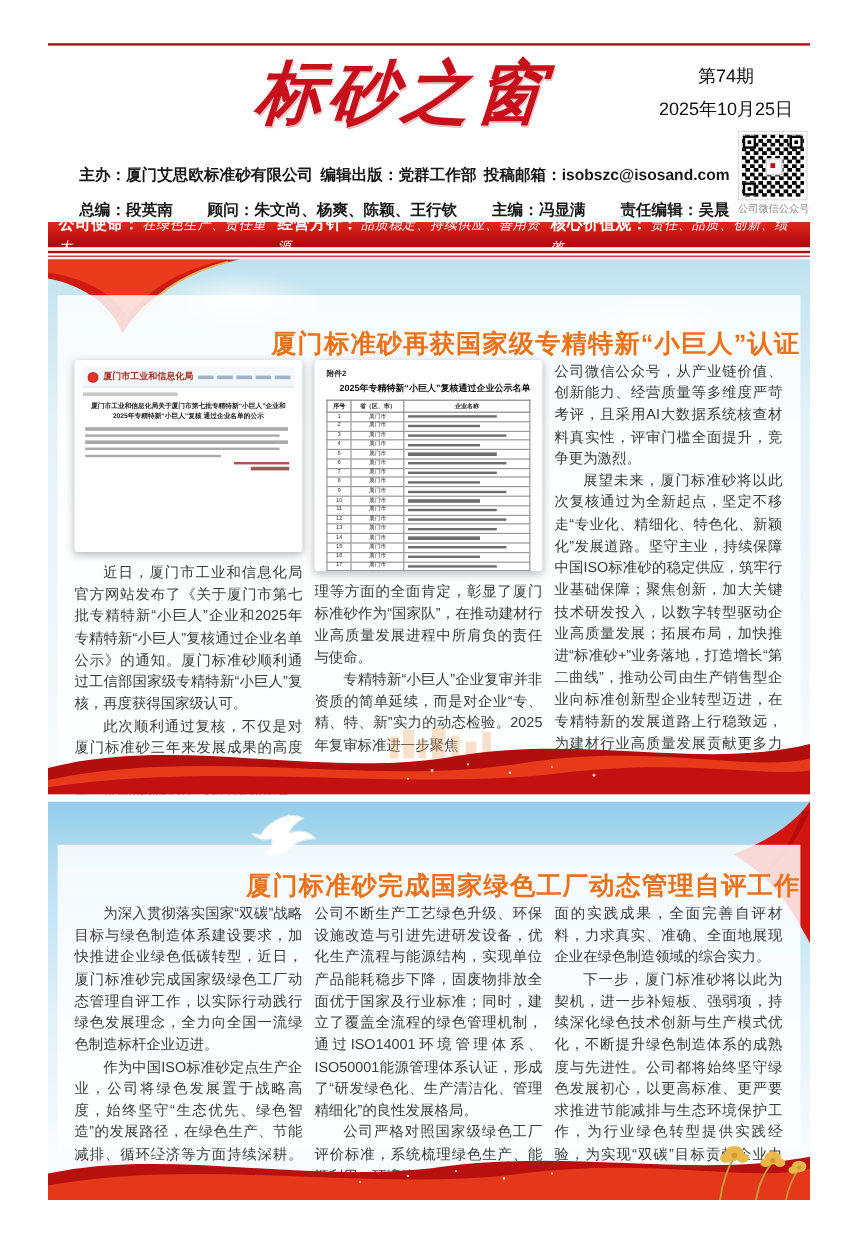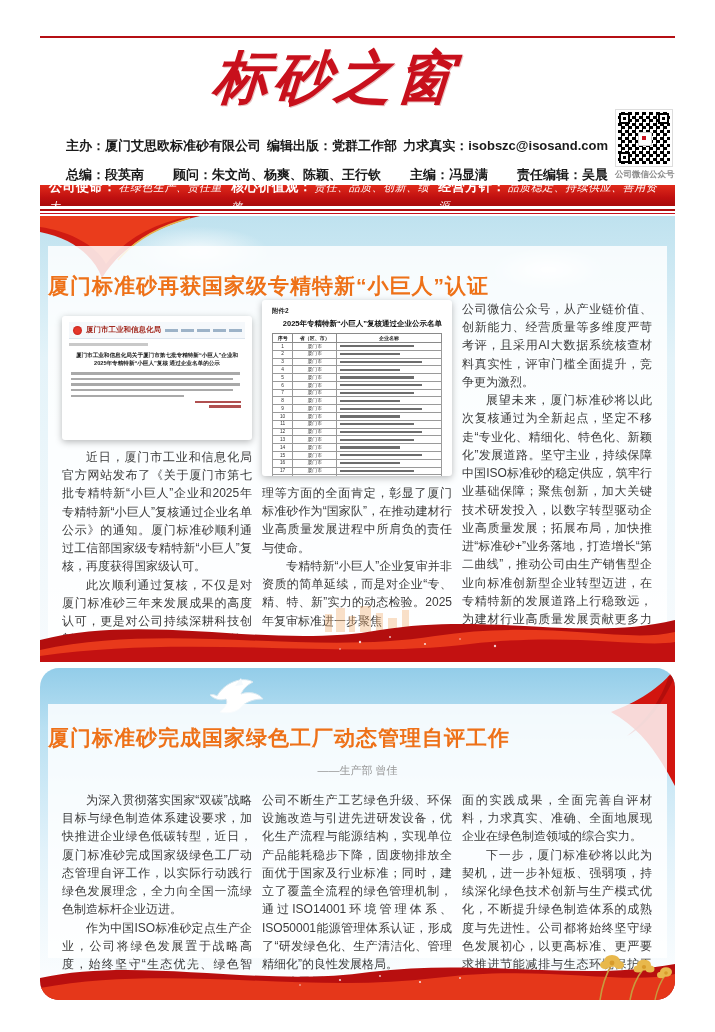--- a/index.html
+++ b/index.html
@@ -11,21 +11,21 @@
   .logo{position:absolute;left:22px;top:8px;width:86px;text-align:center;}
   .logo svg{width:66px;height:66px;display:block;margin:0 auto;}
   .logo-org{margin-top:2px;font-size:15px;font-weight:bold;color:#c8101c;letter-spacing:1px;white-space:nowrap;}
   .paper-title{position:absolute;left:105px;top:2px;width:380px;text-align:center;
         font-family:"Liberation Serif","DejaVu Serif",serif;font-style:italic;font-weight:bold;
         font-size:57px;color:#c8101c;letter-spacing:4px;transform:skewX(-4deg);
         text-shadow:1px 1px 0 rgba(160,10,10,.25);white-space:nowrap;}
   .issue-block{position:absolute;right:0;top:16px;width:140px;text-align:center;color:#111;}
   .issue-no{font-size:15px;margin-bottom:9px;}
   .issue-date{font-size:15px;}
-  .qr-block{position:absolute;right:2px;top:72px;width:58px;text-align:left;font-weight:bold;}
+  .qr-block{position:absolute;right:2px;top:72px;width:58px;text-align:left;}
   .qr{position:relative;width:52px;height:52px;margin:0 auto;
       background:repeating-conic-gradient(#000 0% 25%, #fff 0% 50%) 0 0/7px 7px;border:2px solid #fff;outline:1px solid #ddd;}
   .qr .f{position:absolute;width:11px;height:11px;border:2px solid #000;background:#fff;box-sizing:border-box;}
   .qr .f::after{content:'';position:absolute;inset:2px;background:#000;}
   .qr .f.tl{left:1px;top:1px;} .qr .f.tr{right:1px;top:1px;} .qr .f.bl{left:1px;bottom:1px;}
   .qr .logo-dot{position:absolute;left:20px;top:20px;width:12px;height:12px;background:#fff;border:1px solid #ccc;}
   .qr .logo-dot::after{content:'';position:absolute;left:3px;top:3px;width:4px;height:4px;background:#c8101c;}
   .qr-caption{margin-top:3px;font-size:8.5px;color:#8a8a8a;white-space:nowrap;}
   .info-rows{position:absolute;left:26px;top:99px;width:542px;color:#1a1a1a;}
   .info-row{display:flex;justify-content:space-between;font-size:13px;font-weight:bold;margin-bottom:11px;white-space:nowrap;}
@@ -43,37 +43,37 @@
   .section{position:absolute;left:40px;width:635px;overflow:hidden;}
   .sec1{top:216px;height:446px;
         background:
         radial-gradient(80px 30px at 80% 12%,rgba(255,255,255,.9),rgba(255,255,255,0) 70%),
         radial-gradient(100px 36px at 25% 8%,rgba(255,255,255,.8),rgba(255,255,255,0) 70%),
         linear-gradient(180deg,#bfe2ef 0%,#e4f3f9 32%,#f8fbfd 100%);}
   .sec2{top:668px;height:332px;
         background:
         radial-gradient(90px 30px at 70% 6%,rgba(255,255,255,.9),rgba(255,255,255,0) 70%),
         linear-gradient(180deg,#8fccе9 0%,#a9d9ef 8%,#ddeffa 45%,#ffffff 100%);
-        background:linear-gradient(180deg,#93cde9 0%,#b9e0f2 18%,#e2f2fa 55%,#ffffff 100%);border-radius:19px;}
+        background:linear-gradient(180deg,#93cde9 0%,#b9e0f2 18%,#e2f2fa 55%,#ffffff 100%);}
   .deco{position:absolute;pointer-events:none;}
   .panel{position:absolute;left:8px;right:8px;background:rgba(255,255,255,.84);}
   .panel1{top:30px;bottom:24px;}
   .panel2{top:36px;bottom:42px;}
-  .art-title{margin:0;text-align:left;color:#ee7118;font-size:21px;font-weight:bold;letter-spacing:1px;}
+  .art-title{margin:0;text-align:right;color:#ee7118;font-size:21px;font-weight:bold;letter-spacing:1px;}
   .panel1 .art-title{padding-top:26px;}
   .panel2 .art-title{padding-top:20px;}
   .byline{text-align:center;color:#999;font-size:11px;margin:11px 0 13px;}
   .cols{display:flex;gap:10px;padding:0 14px;}
   .col{width:190px;flex:0 0 190px;}
   .para{margin:0;font-size:12px;line-height:1.52;text-align:justify;text-indent:2em;color:#3b3b3b;}
   .flush-first .para:first-child{text-indent:0;}
 
   
-  .mini-shot{height:124px;background:#fff;border-radius:3px;box-shadow:0 2px 7px rgba(0,0,0,.28);
-             box-sizing:border-box;padding:6px 7px;overflow:hidden;margin-bottom:8px;margin-top:16px;}
+  .mini-shot{height:160px;background:#fff;border-radius:3px;box-shadow:0 2px 7px rgba(0,0,0,.28);
+             box-sizing:border-box;padding:6px 7px;overflow:hidden;margin-bottom:8px;}
   .ms-head{display:flex;align-items:center;gap:4px;background:#f5f8fb;padding:3px 4px;border-bottom:1px solid #dde5ee;}
   .ms-emblem{width:9px;height:9px;border-radius:50%;background:radial-gradient(circle,#e5372b 40%,#b01410 100%);flex:0 0 9px;}
   .ms-site{font-size:7.5px;font-weight:bold;color:#a42c22;white-space:nowrap;}
   .ms-nav{margin-left:auto;display:flex;gap:3px;}
   .ms-nav i{width:13px;height:3px;background:#9db3c8;}
   .ms-crumb{margin:4px 0 5px;width:45%;height:2.5px;background:#c9c9c9;}
   .ms-doc-title{font-size:5.6px;font-weight:bold;color:#222;text-align:center;line-height:1.5;margin:2px 6px 5px;}
   .ms-line{height:2.4px;background:#a9a9a9;margin:3.2px 2px;}
   .ms-line.w1{width:96%;} .ms-line.w2{width:92%;} .ms-line.w3{width:64%;}
   .ms-sig{width:26%;height:2.4px;background:#b05050;margin:4px 4px 2px auto;}
@@ -101,50 +101,54 @@
 </style>
 </head>
 <body>
 
 <div class="page">
 
   <header class="masthead">
 
     <div class="paper-title">标砂之窗</div>
 
+    <div class="issue-block">
+      <div class="issue-no">第74期</div>
+      <div class="issue-date">2025年10月25日</div>
+    </div>
 
     <div class="qr-block">
       <div class="qr">
         <span class="f tl"></span>
         <span class="f tr"></span>
         <span class="f bl"></span>
         <span class="logo-dot"></span>
       </div>
       <div class="qr-caption">公司微信公众号</div>
     </div>
 
     <div class="info-rows">
       <div class="info-row">
         <span><span>主办：</span><span>厦门艾思欧标准砂有限公司</span></span>
         <span><span>编辑出版：</span><span>党群工作部</span></span>
-        <span><span>力求真实：</span><span>isobszc@isosand.com</span></span>
+        <span><span>投稿邮箱：</span><span>isobszc@isosand.com</span></span>
       </div>
       <div class="info-row">
         <span><span>总编：</span><span>段英南</span></span>
         <span><span>顾问：</span><span>朱文尚、杨爽、陈颖、王行钦</span></span>
         <span><span>主编：</span><span>冯显满</span></span>
         <span><span>责任编辑：</span><span>吴晨</span></span>
       </div>
     </div>
   </header>
 
   <div class="banner">
     <span><b>公司使命：</b><i>在绿色生产、责任重大</i></span>
+    <span><b>经营方针：</b><i>品质稳定、持续供应、善用资源</i></span>
     <span><b>核心价值观：</b><i>责任、品质、创新、绩效</i></span>
-    <span><b>经营方针：</b><i>品质稳定、持续供应、善用资源</i></span>
   </div>
   <div class="double-rule"></div>
 
   <section class="section sec1">
     <svg class="deco ribbon-tl" viewBox="0 0 190 78">
       <path d="M0,0 L160,0 C115,10 80,32 62,62 C54,40 32,22 0,16 Z" fill="#cf1a12"></path>
       <path d="M0,0 L150,0 C112,8 84,24 66,48 C58,32 34,16 0,11 Z" fill="#ea3c1c"></path>
       <path d="M150,2 C120,10 95,24 78,44" stroke="#e8b34c" stroke-width="1.6" fill="none"></path>
     </svg>
 
@@ -365,21 +369,20 @@
       <path d="M12,24 C20,10 38,4 48,10 C42,13 38,17 36,22 C44,19 54,21 58,27 C50,27 44,29 38,33 C33,40 24,42 15,40 C21,35 23,31 21,27 C15,29 9,27 5,23 C8,22 10,23 12,24 Z" fill="#ffffff" stroke="#d9e8f0" stroke-width="1"></path>
       <path d="M30,14 L36,6 L38,13" fill="#f4f9fc"></path>
     </svg>
     <svg class="deco ribbon-right2" viewBox="0 0 86 140">
       <path d="M86,0 L86,118 C70,88 54,62 22,44 C48,34 72,20 86,0 Z" fill="#d2150f"></path>
       <path d="M86,8 C74,34 60,56 38,68 C58,52 72,32 80,8 Z" fill="#a50c0c" opacity="0.7"></path>
     </svg>
 
     <div class="panel panel2">
       <h1 class="art-title">厦门标准砂完成国家绿色工厂动态管理自评工作</h1>
-      <div class="byline">——生产部 曾佳</div>
       <div class="cols">
         <div class="col textcol">
             <p class="para">为深入贯彻落实国家“双碳”战略目标与绿色制造体系建设要求，加快推进企业绿色低碳转型，近日，厦门标准砂完成国家级绿色工厂动态管理自评工作，以实际行动践行绿色发展理念，全力向全国一流绿色制造标杆企业迈进。</p>
             <p class="para">作为中国ISO标准砂定点生产企业，公司将绿色发展置于战略高度，始终坚守“生态优先、绿色智造”的发展路径，在绿色生产、节能减排、循环经济等方面持续深耕。多年来，</p>
           </div>
         <div class="col textcol flush-first">
             <p class="para">公司不断生产工艺绿色升级、环保设施改造与引进先进研发设备，优化生产流程与能源结构，实现单位产品能耗稳步下降，固废物排放全面优于国家及行业标准；同时，建立了覆盖全流程的绿色管理机制，通过ISO14001环境管理体系、ISO50001能源管理体系认证，形成了“研发绿色化、生产清洁化、管理精细化”的良性发展格局。</p>
             <p class="para">公司严格对照国家级绿色工厂评价标准，系统梳理绿色生产、能源利用、环境管理等方</p>
           </div>
         <div class="col textcol flush-first">

